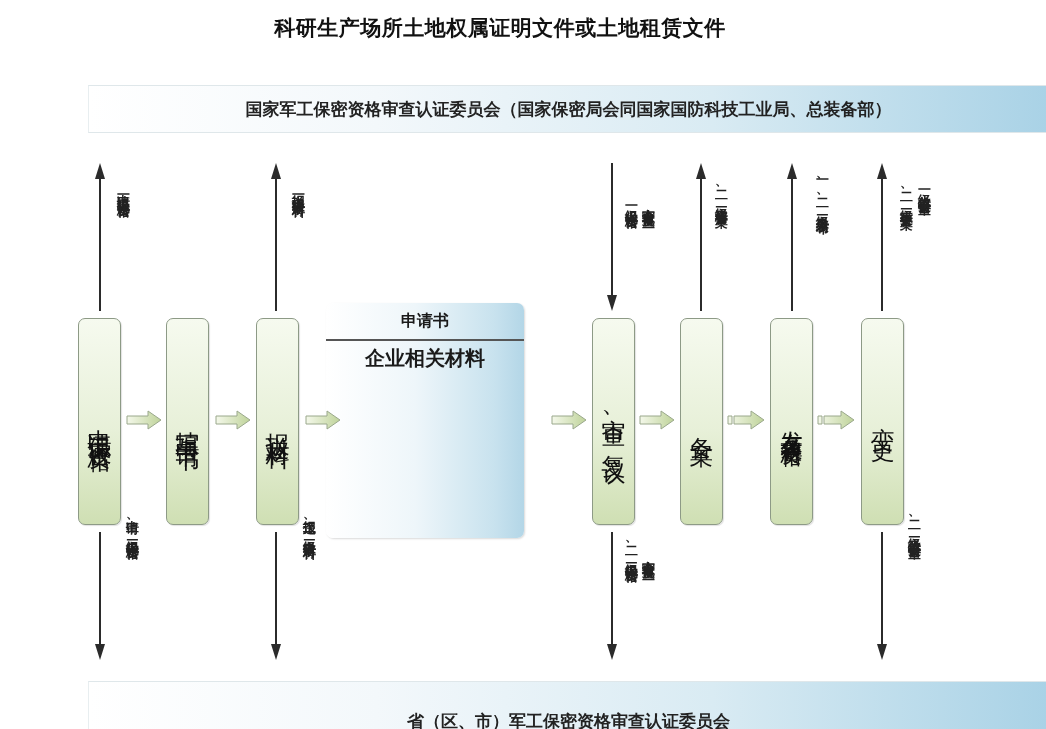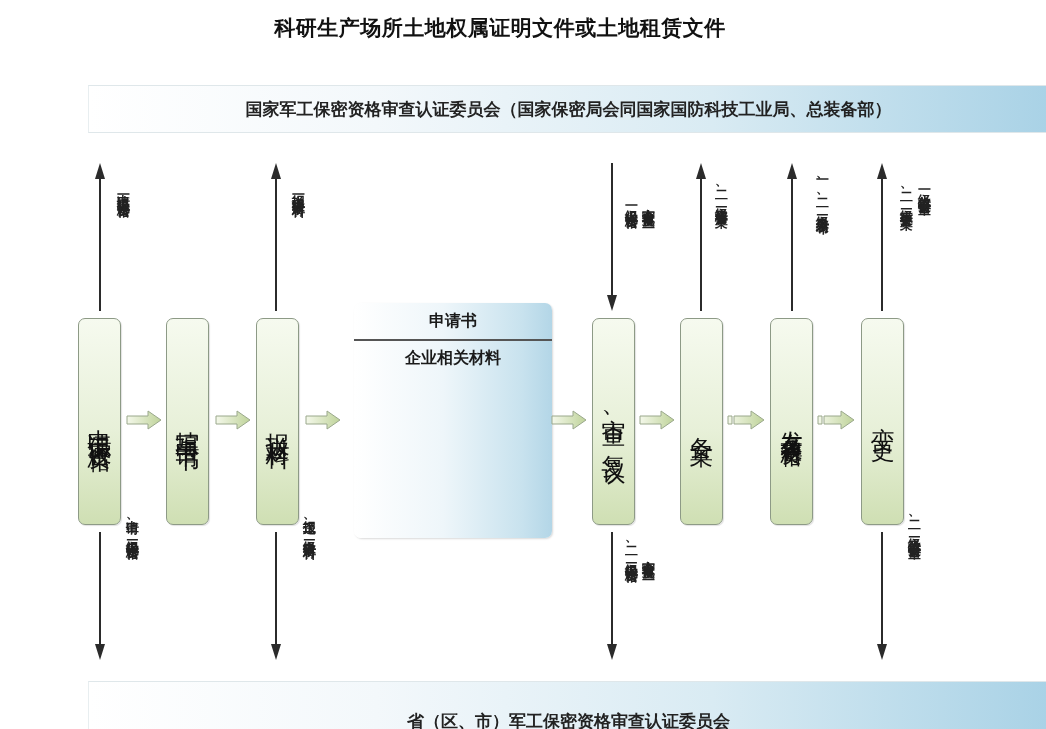--- a/index.html
+++ b/index.html
@@ -43,30 +43,30 @@
     border-left: 5px solid transparent; border-right: 5px solid transparent; border-bottom: 16px solid #2b2b2b; }
   .vhead-down { position: absolute; left: 0; bottom: 0; width: 0; height: 0;
     border-left: 5px solid transparent; border-right: 5px solid transparent; border-top: 16px solid #2b2b2b; }
 
   .vtext {
     position: absolute; writing-mode: vertical-rl; text-orientation: upright;
     font-size: 13px; line-height: 15px; letter-spacing: 1.5px; color: #222; font-weight: bold;
   }
 
   .doc {
-    position: absolute; left: 354px; top: 303px; width: 198px; height: 235px;
+    position: absolute; left: 326px; top: 303px; width: 198px; height: 235px;
     border-radius: 7px;
     background: linear-gradient(to right, #ffffff 0%, #eef6fa 45%, #c8e2ee 85%, #b3d6e7 100%);
     box-shadow: 1px 1px 2px rgba(0,0,0,0.15);
   }
   .doc .head { height: 37px; display: flex; align-items: center; justify-content: center;
     font-size: 16px; font-weight: bold; border-bottom: 1.5px solid #555; }
   .doc .body { padding: 5px 7px 4px 10px; font-size: 12px; line-height: 17.3px; color: #222; height: 163px; letter-spacing: 0.6px; }
   .doc .foot { border-top: 1.5px solid #555; height: 35px; display: flex; align-items: center; justify-content: center;
-    font-size: 16px; font-weight: bold; }
+    font-size: 20px; font-weight: bold; }
 </style>
 </head>
 <body>
 
 <div class="title">科研生产场所土地权属证明文件或土地租赁文件</div>
 
 <div class="banner top">
   <span>国家军工保密资格审查认证委员会（国家保密局会同国家国防科技工业局、总装备部）</span>
 </div>
 

